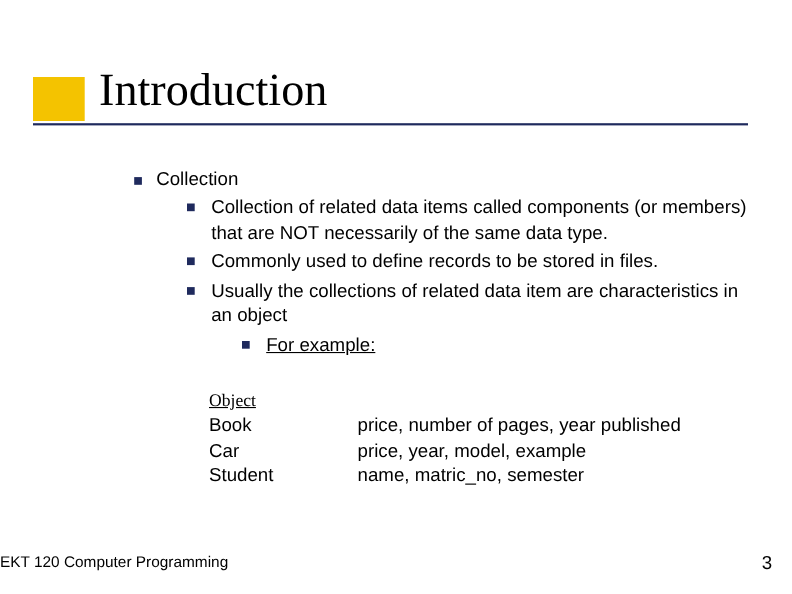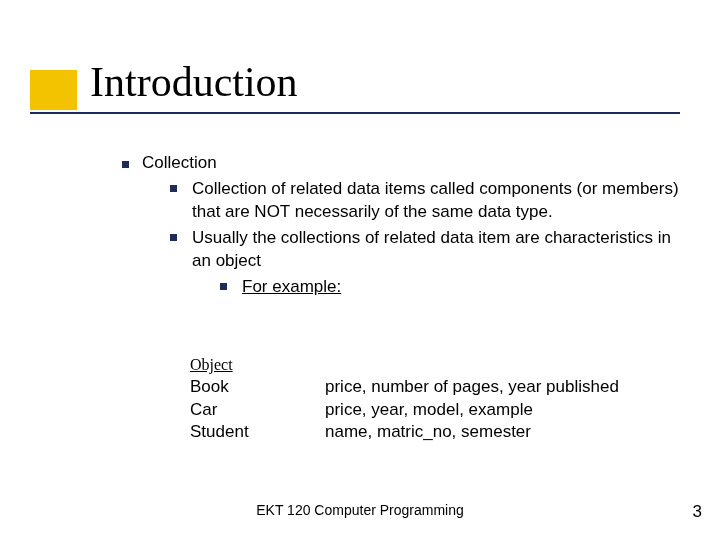--- a/index.html
+++ b/index.html
@@ -16,21 +16,21 @@
   .lvl2-wrap { margin-left: 50px; }
   .lvl2-item { position: relative; padding-left: 22px; margin-top: 4px; }
   .lvl2-item .sq { position: absolute; left: 0; top: 7px; width: 7px; height: 7px; background: #1f2a5d; }
   .lvl3-item { position: relative; padding-left: 22px; margin-left: 28px; margin-top: 4px; text-decoration: underline; }
   .lvl3-item .sq { position: absolute; left: 0; top: 7px; width: 7px; height: 7px; background: #1f2a5d; }
   .table-block { position: absolute; left: 190px; top: 354px; font-size: 17px; line-height: 1.35; }
   .row { display: flex; }
   .col-obj { width: 135px; }
   .col-char { width: 380px; }
   .hdr { font-family: "Times New Roman", Times, serif; font-size: 16px; text-decoration: underline; }
-  .footer { position: absolute; left: 0; bottom: 22px; width: 720px; text-align: center; font-size: 14px; }
+  .footer { position: absolute; left: 0; bottom: 22px; width: 720px; font-size: 14px; }
   .pagenum { position: absolute; right: 18px; bottom: 18px; font-size: 17px; }
 </style>
 </head>
 <body>
 
 <div class="slide">
 
   <div class="accent-box"></div>
 
   <div class="title-block">
@@ -42,20 +42,21 @@
 
   <div class="content">
     <div class="lvl1">Collection</div>
     <div class="lvl2-wrap">
       <div class="lvl2-item">
         <span class="sq"></span>
         <span>Collection of related data items called components (or members) that are NOT necessarily of the same data type.</span>
       </div>
       <div class="lvl2-item">
         <span class="sq"></span>
+        <span>Commonly used to define records to be stored in files.</span>
       </div>
       <div class="lvl2-item">
         <span class="sq"></span>
         <span>Usually the collections of related data item are characteristics in an object</span>
         <div class="lvl3-item">
           <span class="sq"></span>
           <span>For example:</span>
         </div>
       </div>
     </div>

